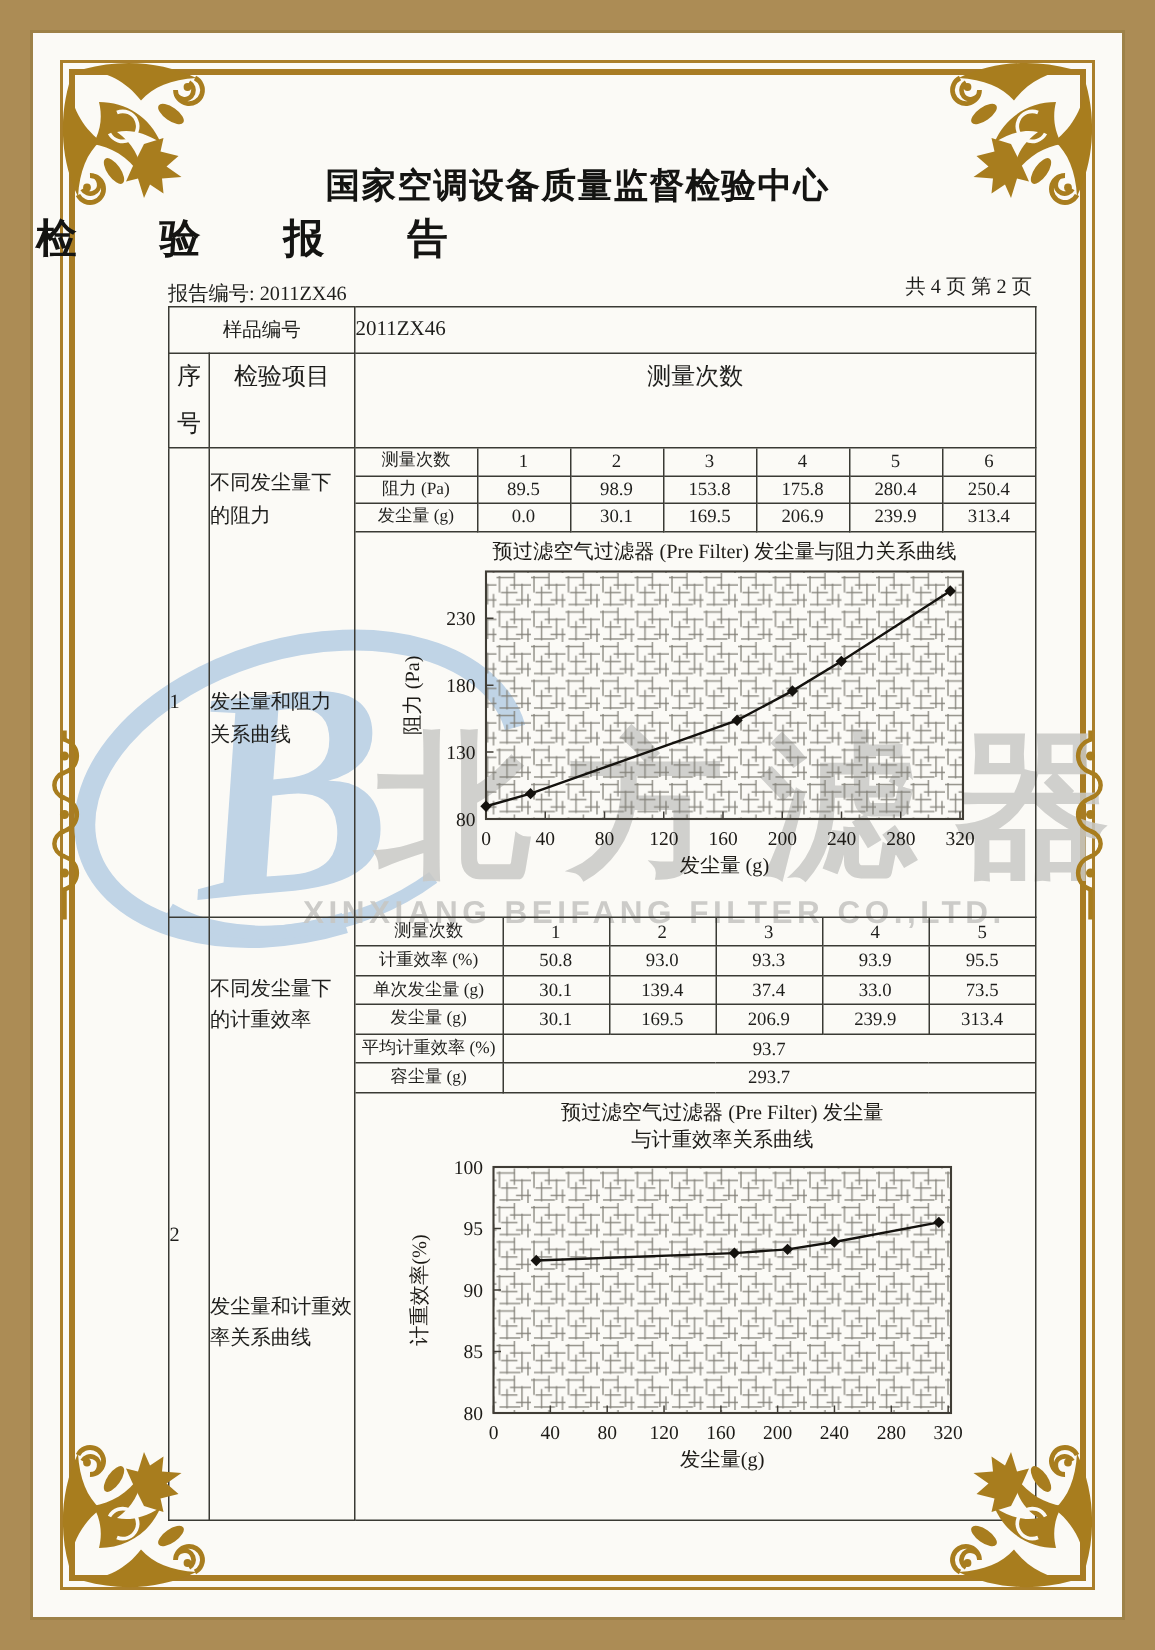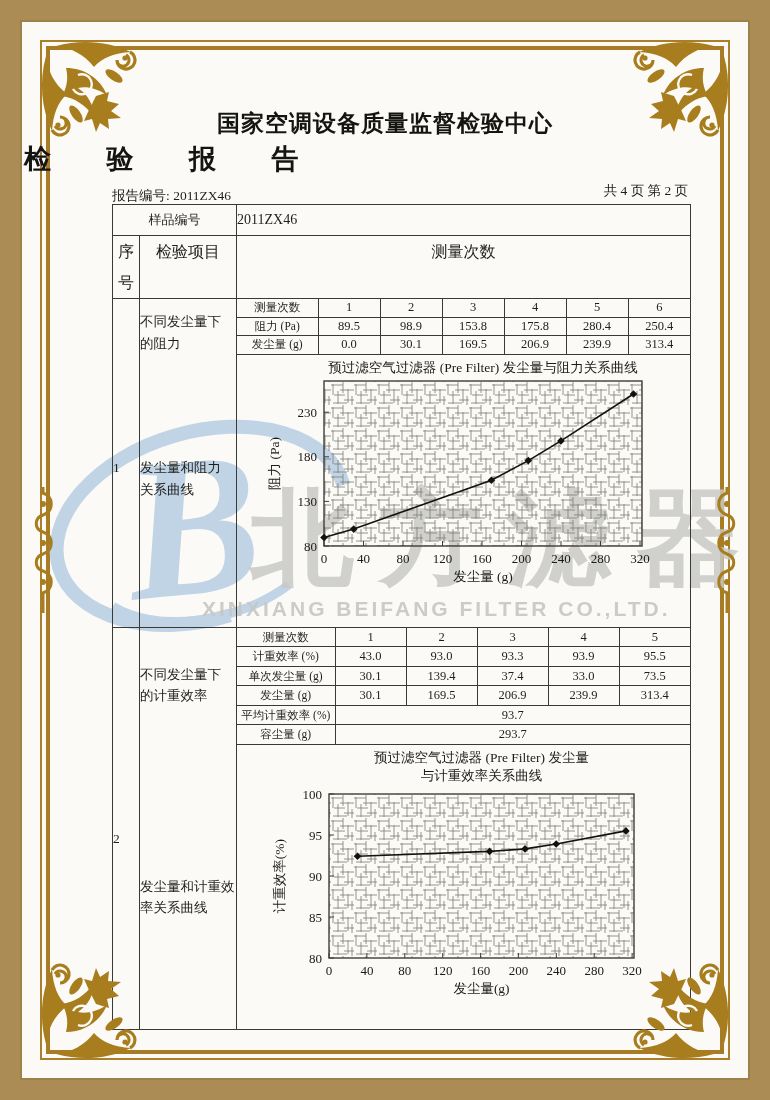--- a/index.html
+++ b/index.html
@@ -57,21 +57,21 @@
   .hdr{ text-align:center;line-height:31px;font-size:16px;}
   td.rel{position:relative;}
   .lbl{position:absolute;left:0;right:0;text-align:left;line-height:1.6;white-space:pre-line;font-size:13.5px;}
   .sub{width:100%;text-align:center;}
   .sub td{border:1.3px solid #3a3a34;font-size:12.5px;padding:0;background:transparent;}
   .sub tr td:first-child{border-left:none;font-size:11.5px;white-space:nowrap;}
   .sub tr td:last-child{border-right:none;}
   .sub tr:first-child td{border-top:none;}
   .sub1 td{height:17.5px;line-height:17.5px;}
   .sub2 td{height:18.5px;line-height:18.5px;}
-  .chartbox{margin:4px 0 16px 2px;}
+  .chartbox{margin:4px 0 0 2px;}
   .chartbox svg{display:block;}
 </style>
 </head>
 <body>
 
 <div class="paper"></div>
 <div class="frame frame-outer"></div>
 <div class="frame frame-inner"></div>
 
 <svg width="0" height="0" style="position:absolute" aria-hidden="true">
@@ -292,21 +292,21 @@
               <tr>
                 <td>测量次数</td>
                 <td>1</td>
                 <td>2</td>
                 <td>3</td>
                 <td>4</td>
                 <td>5</td>
               </tr>
               <tr>
                 <td>计重效率 (%)</td>
-                <td>43.0</td>
+                <td>50.8</td>
                 <td>93.0</td>
                 <td>93.3</td>
                 <td>93.9</td>
                 <td>95.5</td>
               </tr>
               <tr>
                 <td>单次发尘量 (g)</td>
                 <td>30.1</td>
                 <td>139.4</td>
                 <td>37.4</td>

